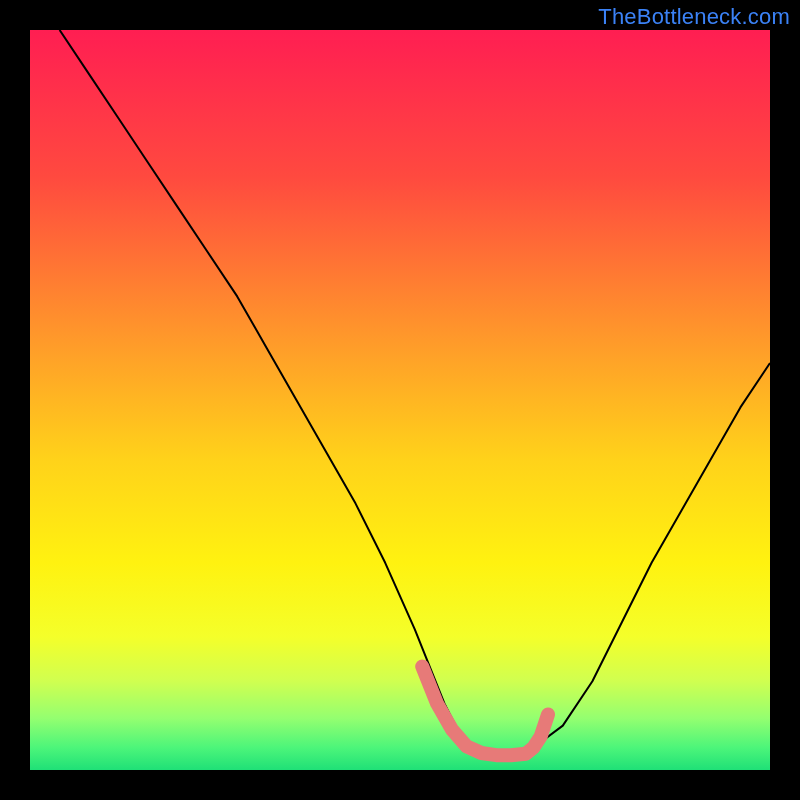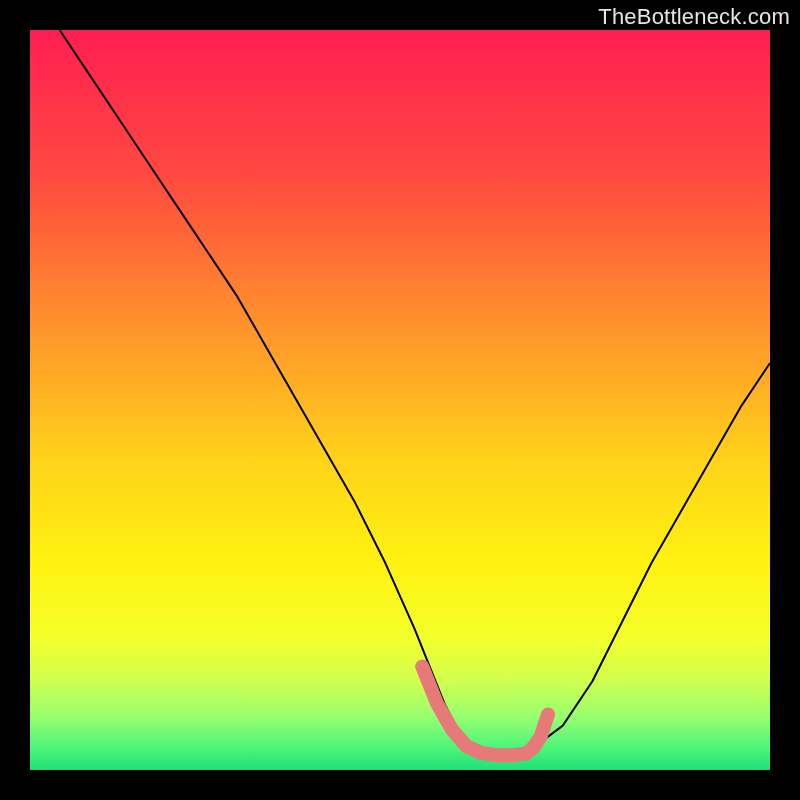--- a/index.html
+++ b/index.html
@@ -14,21 +14,21 @@
     position: relative;
     width: 800px;
     height: 800px;
     background: #000;
   }
   .watermark {
     position: absolute;
     top: 4px;
     right: 10px;
     font-size: 22px;
-    color: #e5e5e5;
+    color: #3b82f6;
     font-weight: 500;
     letter-spacing: 0.2px;
     z-index: 20;
   }
   svg.plot {
     position: absolute;
     left: 0;
     top: 0;
   }
 </style>

